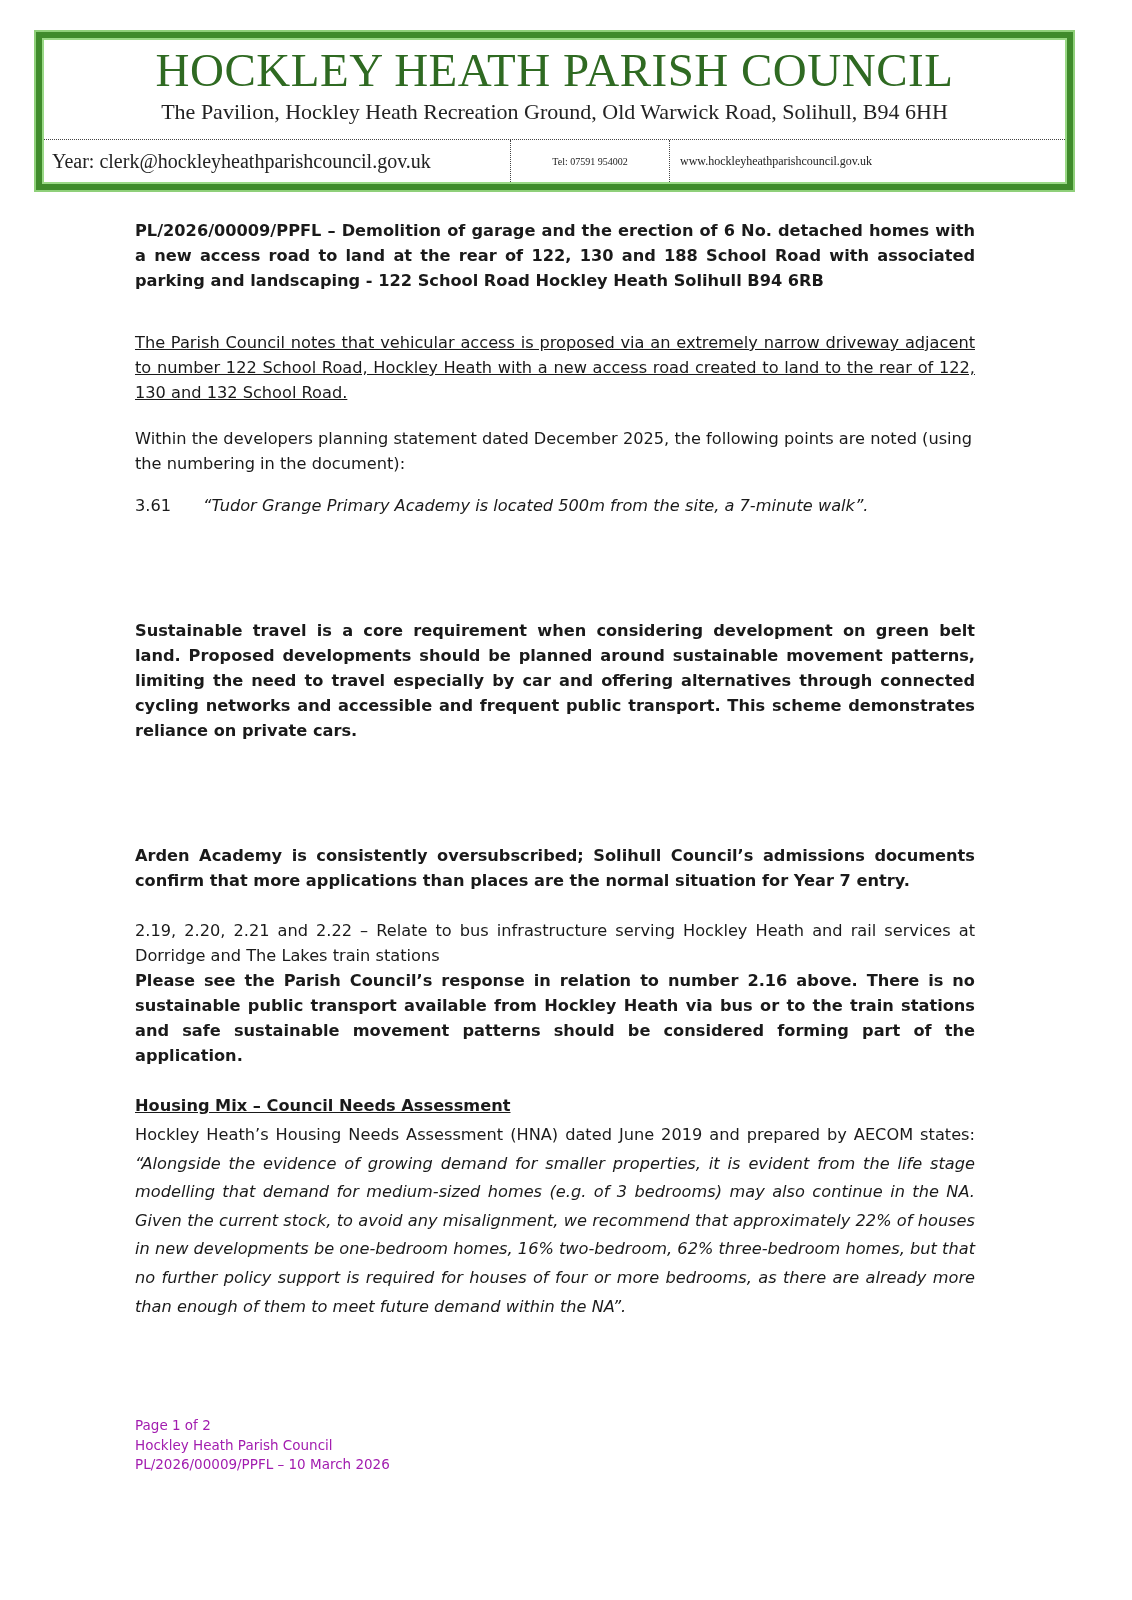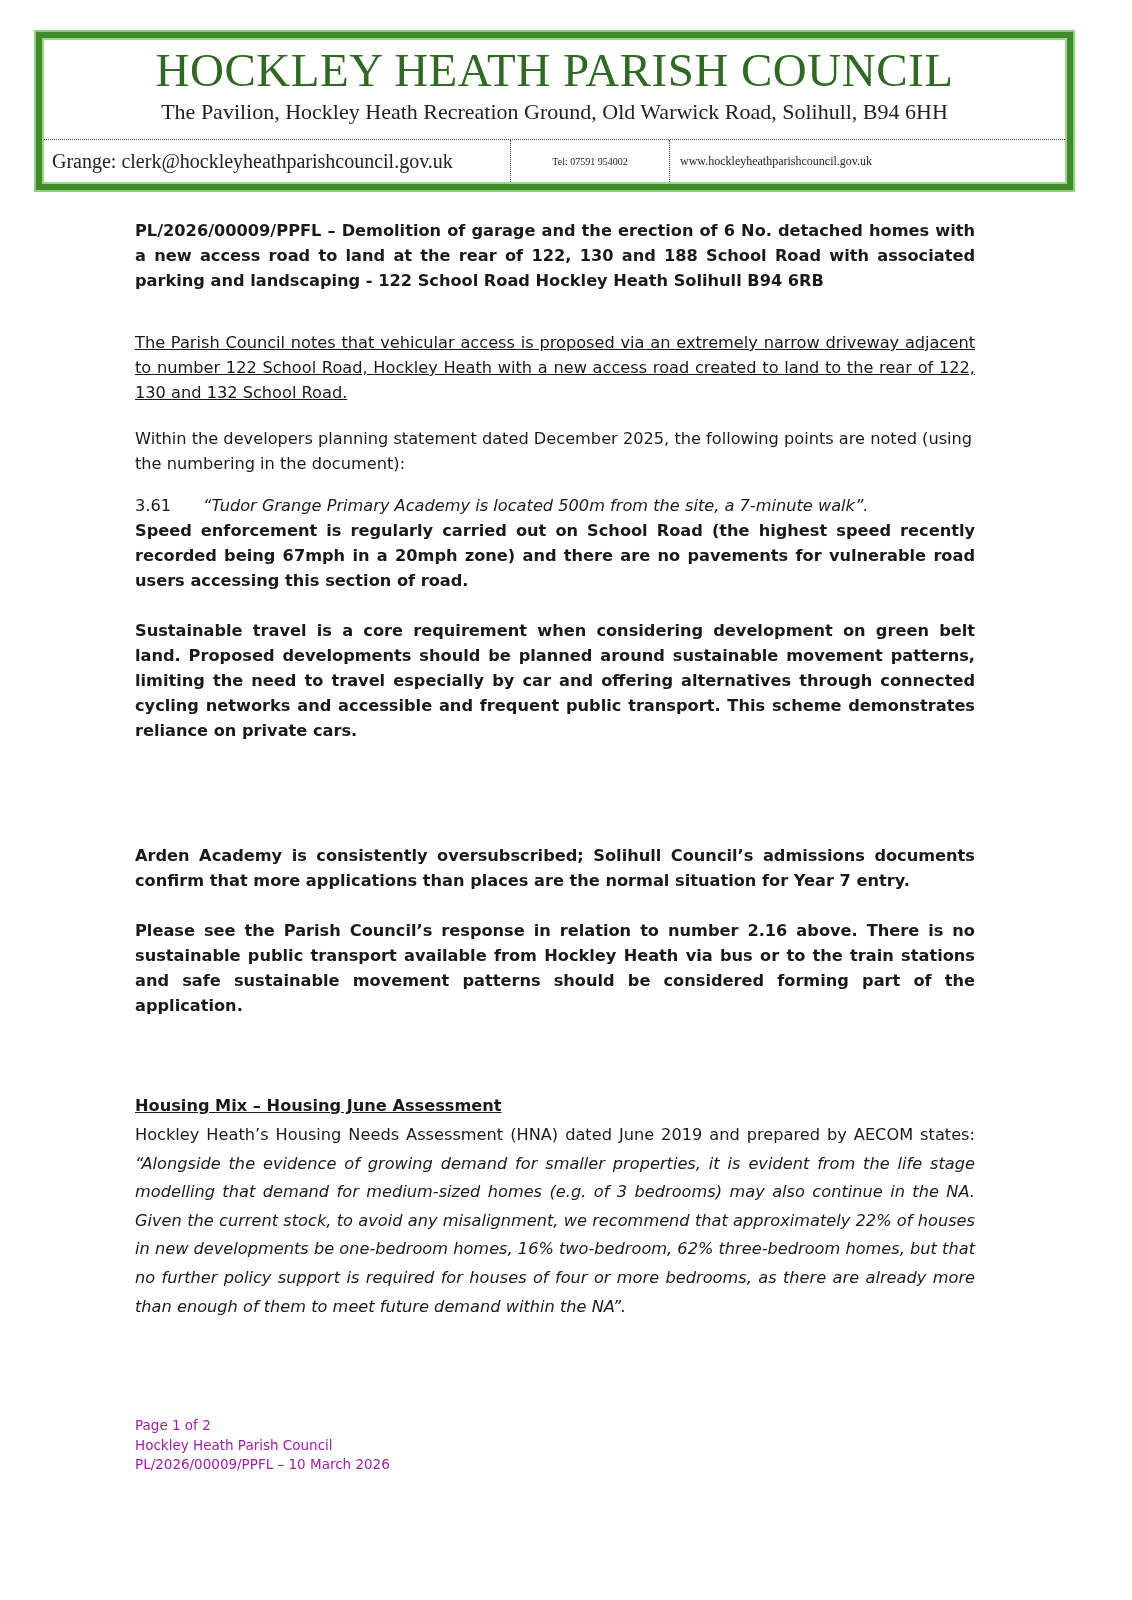--- a/index.html
+++ b/index.html
@@ -68,52 +68,52 @@
 <body>
 
 <div class="letterhead">
   <div class="lh-mid">
     <div class="lh-inner-line">
       <div class="lh-content">
         <div class="lh-title">HOCKLEY HEATH PARISH COUNCIL</div>
         <div class="lh-address">The Pavilion, Hockley Heath Recreation Ground, Old Warwick Road, Solihull, B94 6HH</div>
         <div class="lh-divider"></div>
         <div class="lh-contacts">
-          <div class="lh-cell lh-email">Grange: clerk@hockleyheathparishcouncil.gov.uk</div>
+          <div class="lh-cell lh-email">Year: clerk@hockleyheathparishcouncil.gov.uk</div>
           <div class="lh-cell lh-tel">Tel: 07591 954002</div>
           <div class="lh-cell lh-web">www.hockleyheathparishcouncil.gov.uk</div>
         </div>
       </div>
     </div>
   </div>
 </div>
 
 <div class="body-text" style="top:218px;">
   <div class="block bold justify" style="top:0;">PL/2026/00009/PPFL – Demolition of garage and the erection of 6 No. detached homes with a new access road to land at the rear of 122, 130 and 188 School Road with associated parking and landscaping - 122 School Road Hockley Heath Solihull B94 6RB</div>
 
   <div class="block justify" style="top:112px;text-decoration:underline;">The Parish Council notes that vehicular access is proposed via an extremely narrow driveway adjacent to number 122 School Road, Hockley Heath with a new access road created to land to the rear of 122, 130 and 132 School Road.</div>
 
   <div class="block" style="top:208px;">Within the developers planning statement dated December 2025, the following points are noted (using the numbering in the document):</div>
 
   <div class="block" style="top:275px;">
     <div><span class="num">3.61</span><span class="italic">“Tudor Grange Primary Academy is located 500m from the site, a 7-minute walk”.</span></div>
-    <div class="bold justify">Speed enforcement is regularly carried out on School Road (the highest speed recently recorded being 67mph in a 20mph zone) and there are no pavements for vulnerable road users accessing this section of road.</div>
   </div>
 
   <div class="block" style="top:400px;">
     <div class="bold justify">Sustainable travel is a core requirement when considering development on green belt land. Proposed developments should be planned around sustainable movement patterns, limiting the need to travel especially by car and offering alternatives through connected cycling networks and accessible and frequent public transport. This scheme demonstrates reliance on private cars.</div>
   </div>
 
   <div class="block bold justify" style="top:625px;">Arden Academy is consistently oversubscribed; Solihull Council’s admissions documents confirm that more applications than places are the normal situation for Year 7 entry.</div>
 
   <div class="block" style="top:700px;">
+    <div class="justify">2.19, 2.20, 2.21 and 2.22 – Relate to bus infrastructure serving Hockley Heath and rail services at Dorridge and The Lakes train stations</div>
     <div class="bold justify">Please see the Parish Council’s response in relation to number 2.16 above. There is no sustainable public transport available from Hockley Heath via bus or to the train stations and safe sustainable movement patterns should be considered forming part of the application.</div>
   </div>
 
-  <div class="block heading" style="top:875px;">Housing Mix – Housing June Assessment</div>
+  <div class="block heading" style="top:875px;">Housing Mix – Council Needs Assessment</div>
 
   <div class="block justify hna" style="top:903px;"><span>Hockley Heath’s Housing Needs Assessment (HNA) dated June 2019 and prepared by AECOM states: </span><span class="italic">“Alongside the evidence of growing demand for smaller properties, it is evident from the life stage modelling that demand for medium-sized homes (e.g. of 3 bedrooms) may also continue in the NA. Given the current stock, to avoid any misalignment, we recommend that approximately 22% of houses in new developments be one-bedroom homes, 16% two-bedroom, 62% three-bedroom homes, but that no further policy support is required for houses of four or more bedrooms, as there are already more than enough of them to meet future demand within the NA”.</span></div>
 </div>
 
 <div class="footer">
   <div>Page 1 of 2</div>
   <div>Hockley Heath Parish Council</div>
   <div>PL/2026/00009/PPFL – 10 March 2026</div>
 </div>
 

